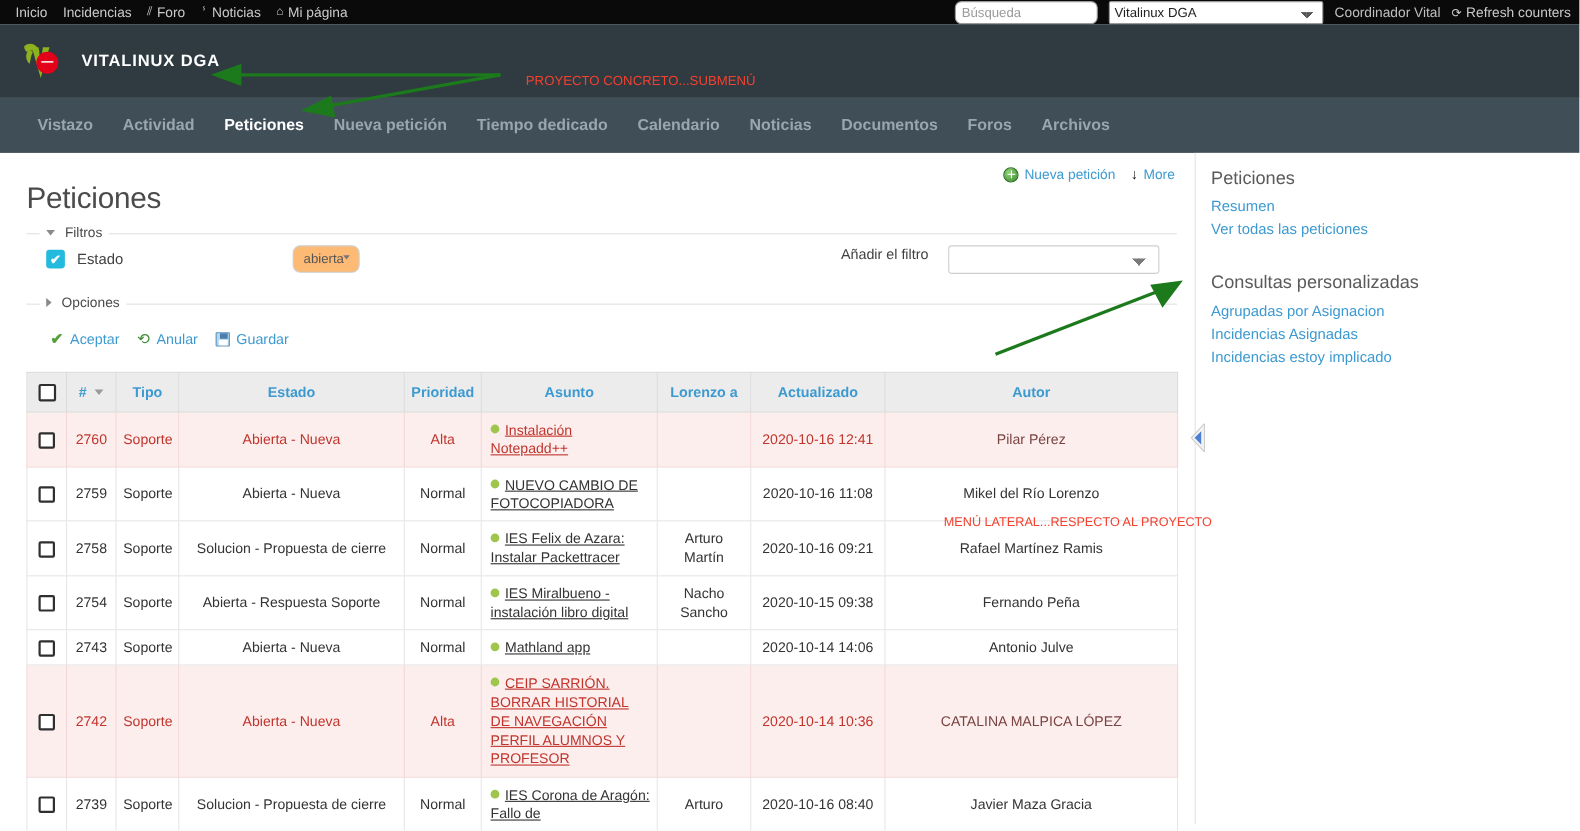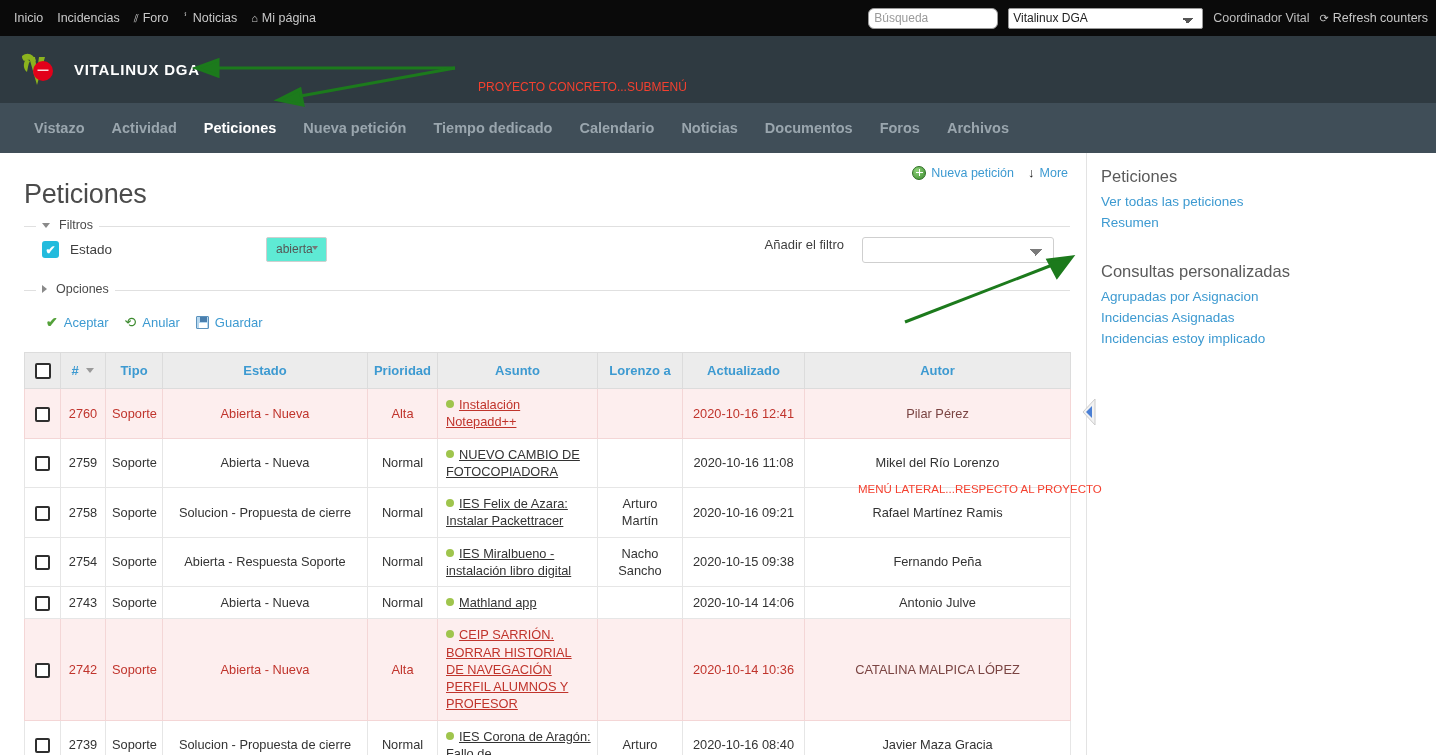--- a/index.html
+++ b/index.html
@@ -5,21 +5,21 @@
   * { box-sizing: border-box; margin: 0; padding: 0; }
   html, body {
     width: 1436px; height: 755px;
     font-family: "Liberation Sans", sans-serif;
     background: #fff;
     overflow: hidden;
   }
 
   
   #topbar {
-    height: 36px;
+    height: 22px;
     background: #0a0a0a;
     display: flex;
     align-items: center;
     padding: 0 8px 0 14px;
     color: #bfbfbf;
     font-size: 12.5px;
     position: relative;
   }
   #topbar .tb-left { display: flex; align-items: center; gap: 14px; }
   #topbar a, #topbar .tb-link {
@@ -138,22 +138,22 @@
   .cbx {
     width: 17px; height: 17px; border-radius: 3px;
     background: #23bbdd; display: inline-flex;
     align-items: center; justify-content: center;
     color: #fff; font-size: 12px; font-weight: bold;
     cursor: pointer;
   }
   #filters-body .flabel { font-size: 13.5px; color: #3f3f3f; margin-left: 11px; }
   #op-abierta {
     position: absolute; left: 242px;
-    border: 1px solid #cfcfcf; border-radius: 2px;
-    background: #5eead4; padding: 4px 8px 5px 9px;
+    border: 1px solid #cfcfcf; border-radius: 7px;
+    background: #fdba74; padding: 4px 8px 5px 9px;
     font-size: 12px; color: #555; cursor: pointer;
     display: inline-flex; align-items: flex-start;
   }
   #op-abierta .mini-caret {
     width:0;height:0;border-left:3px solid transparent;border-right:3px solid transparent;
     border-top:4px solid #777; margin-left:-1px; margin-top:4px;
   }
   #addfilter-wrap {
     position: absolute; right: 16px; top: 10px;
     display: flex; align-items: flex-start; gap: 18px;
@@ -513,22 +513,22 @@
               <td>Javier Maza Gracia</td>
             </tr>
           </tbody>
       </table>
     </div>
   </div>
 
   <div id="sidebar">
     <h3>Peticiones</h3>
     <div id="side-links-1">
+        <a href="#">Resumen</a>
         <a href="#">Ver todas las peticiones</a>
-        <a href="#">Resumen</a>
       </div>
     <h3 class="second">Consultas personalizadas</h3>
     <div id="side-links-2">
         <a href="#">Agrupadas por Asignacion</a>
         <a href="#">Incidencias Asignadas</a>
         <a href="#">Incidencias estoy implicado</a>
       </div>
   </div>
 </div>
 

